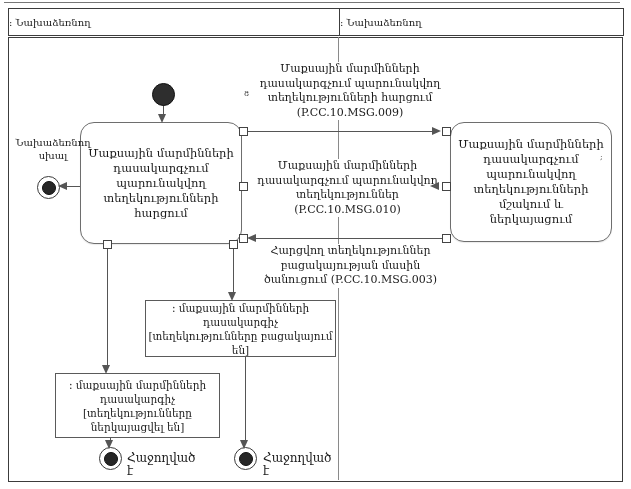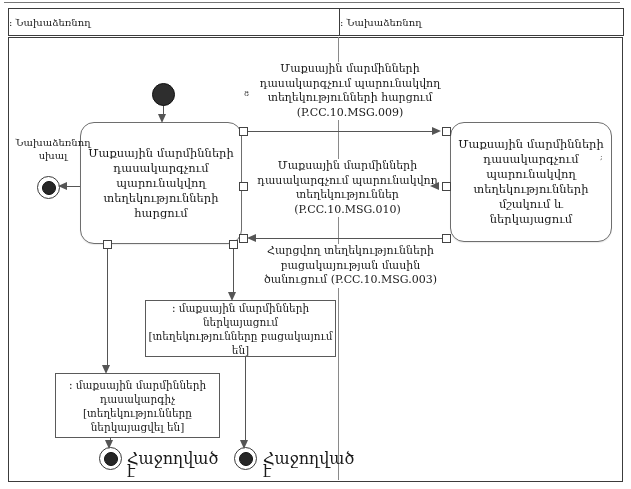--- a/index.html
+++ b/index.html
@@ -26,21 +26,21 @@
   .objnode{
     position:absolute;border:1px solid #5a5a5a;background:#fff;
     display:flex;align-items:center;justify-content:center;text-align:center;
     font-size:10.5px;line-height:14px;white-space:pre-line;z-index:3;
   }
   .msglbl{
     position:absolute;background:#fff;text-align:center;
     font-size:11px;line-height:14.5px;white-space:pre-line;z-index:2;
   }
   .smalllbl{
-    position:absolute;text-align:center;font-size:16px;line-height:13px;
+    position:absolute;text-align:center;font-size:12px;line-height:13px;
     white-space:pre-line;z-index:3;
   }
   .port{
     position:absolute;width:7px;height:7px;background:#fff;border:1px solid #444;z-index:4;
   }
   .initial-node{
     position:absolute;width:21px;height:21px;border-radius:50%;
     background:#2e2e2e;border:1px solid #111;z-index:3;
   }
   .final-outer{
@@ -119,28 +119,28 @@
   <div class="hline" style="left:247px;top:131px;width:186px;"></div>
   <div class="arrR" style="left:432px;top:127px;"></div>
 
   <div class="msglbl" style="left:245px;top:159px;width:205px;">Մաքսային մարմինների
 դասակարգչում պարունակվող
 տեղեկություններ (P.CC.10.MSG.010)</div>
   <div class="arrL" style="left:430px;top:182px;"></div>
 
   <div class="hline" style="left:256px;top:238px;width:186px;"></div>
   <div class="arrL" style="left:247px;top:234px;"></div>
-  <div class="msglbl" style="left:253px;top:244px;width:195px;">Հարցվող տեղեկությունների
+  <div class="msglbl" style="left:253px;top:244px;width:195px;">Հարցվող տեղեկություններ
 բացակայության մասին
 ծանուցում (P.CC.10.MSG.003)</div>
 
   <div class="vline" style="left:233px;top:248px;height:45px;"></div>
   <div class="arrD" style="left:228px;top:292px;"></div>
   <div class="objnode" style="left:145px;top:300px;width:189px;height:55px;">
-    <span>: մաքսային մարմինների ներկայացում
+    <span>: մաքսային մարմինների դասակարգիչ
 [տեղեկությունները բացակայում են]</span>
   </div>
 
   <div class="vline" style="left:107px;top:248px;height:118px;"></div>
   <div class="arrD" style="left:102px;top:365px;"></div>
   <div class="objnode" style="left:28px;top:373px;width:163px;height:63px;margin-left:27px;">
     <span>: մաքսային մարմինների
 դասակարգիչ [տեղեկությունները
 ներկայացվել են]</span>
   </div>

